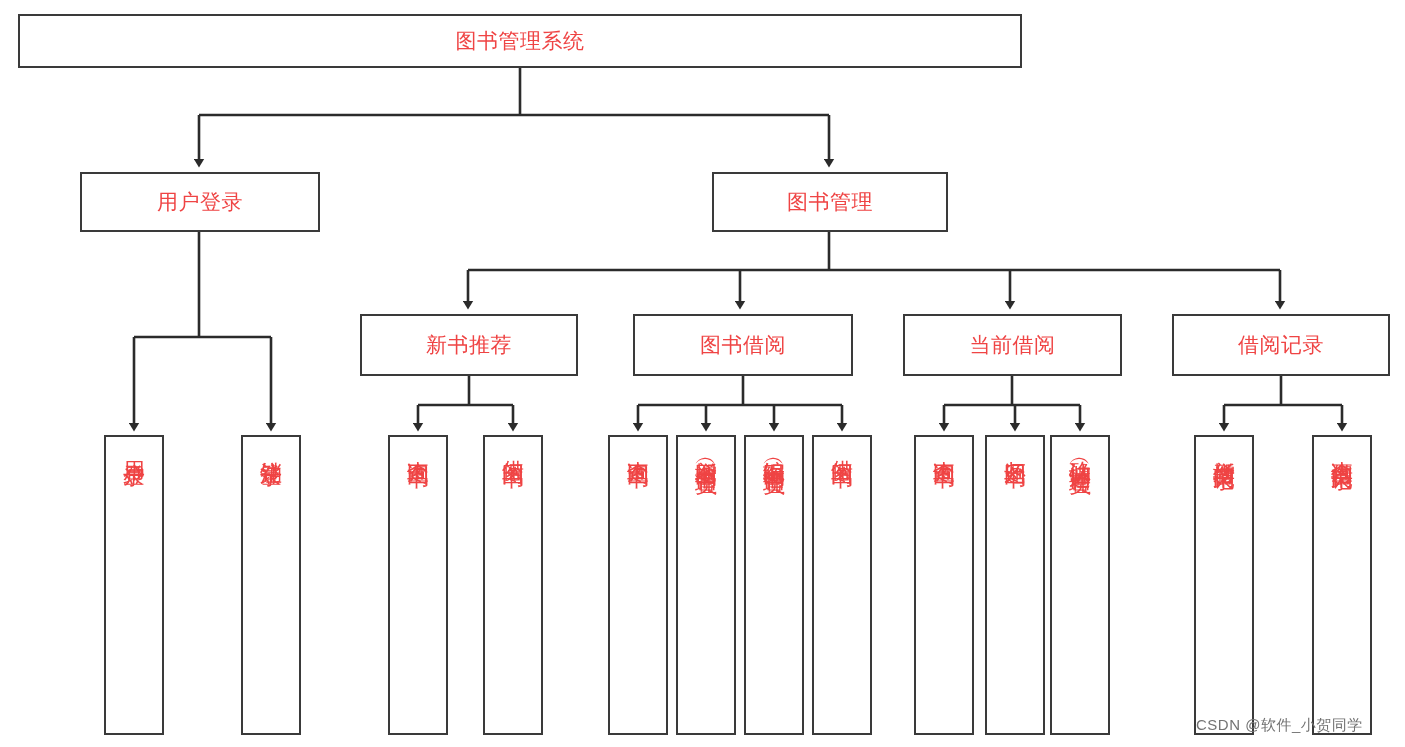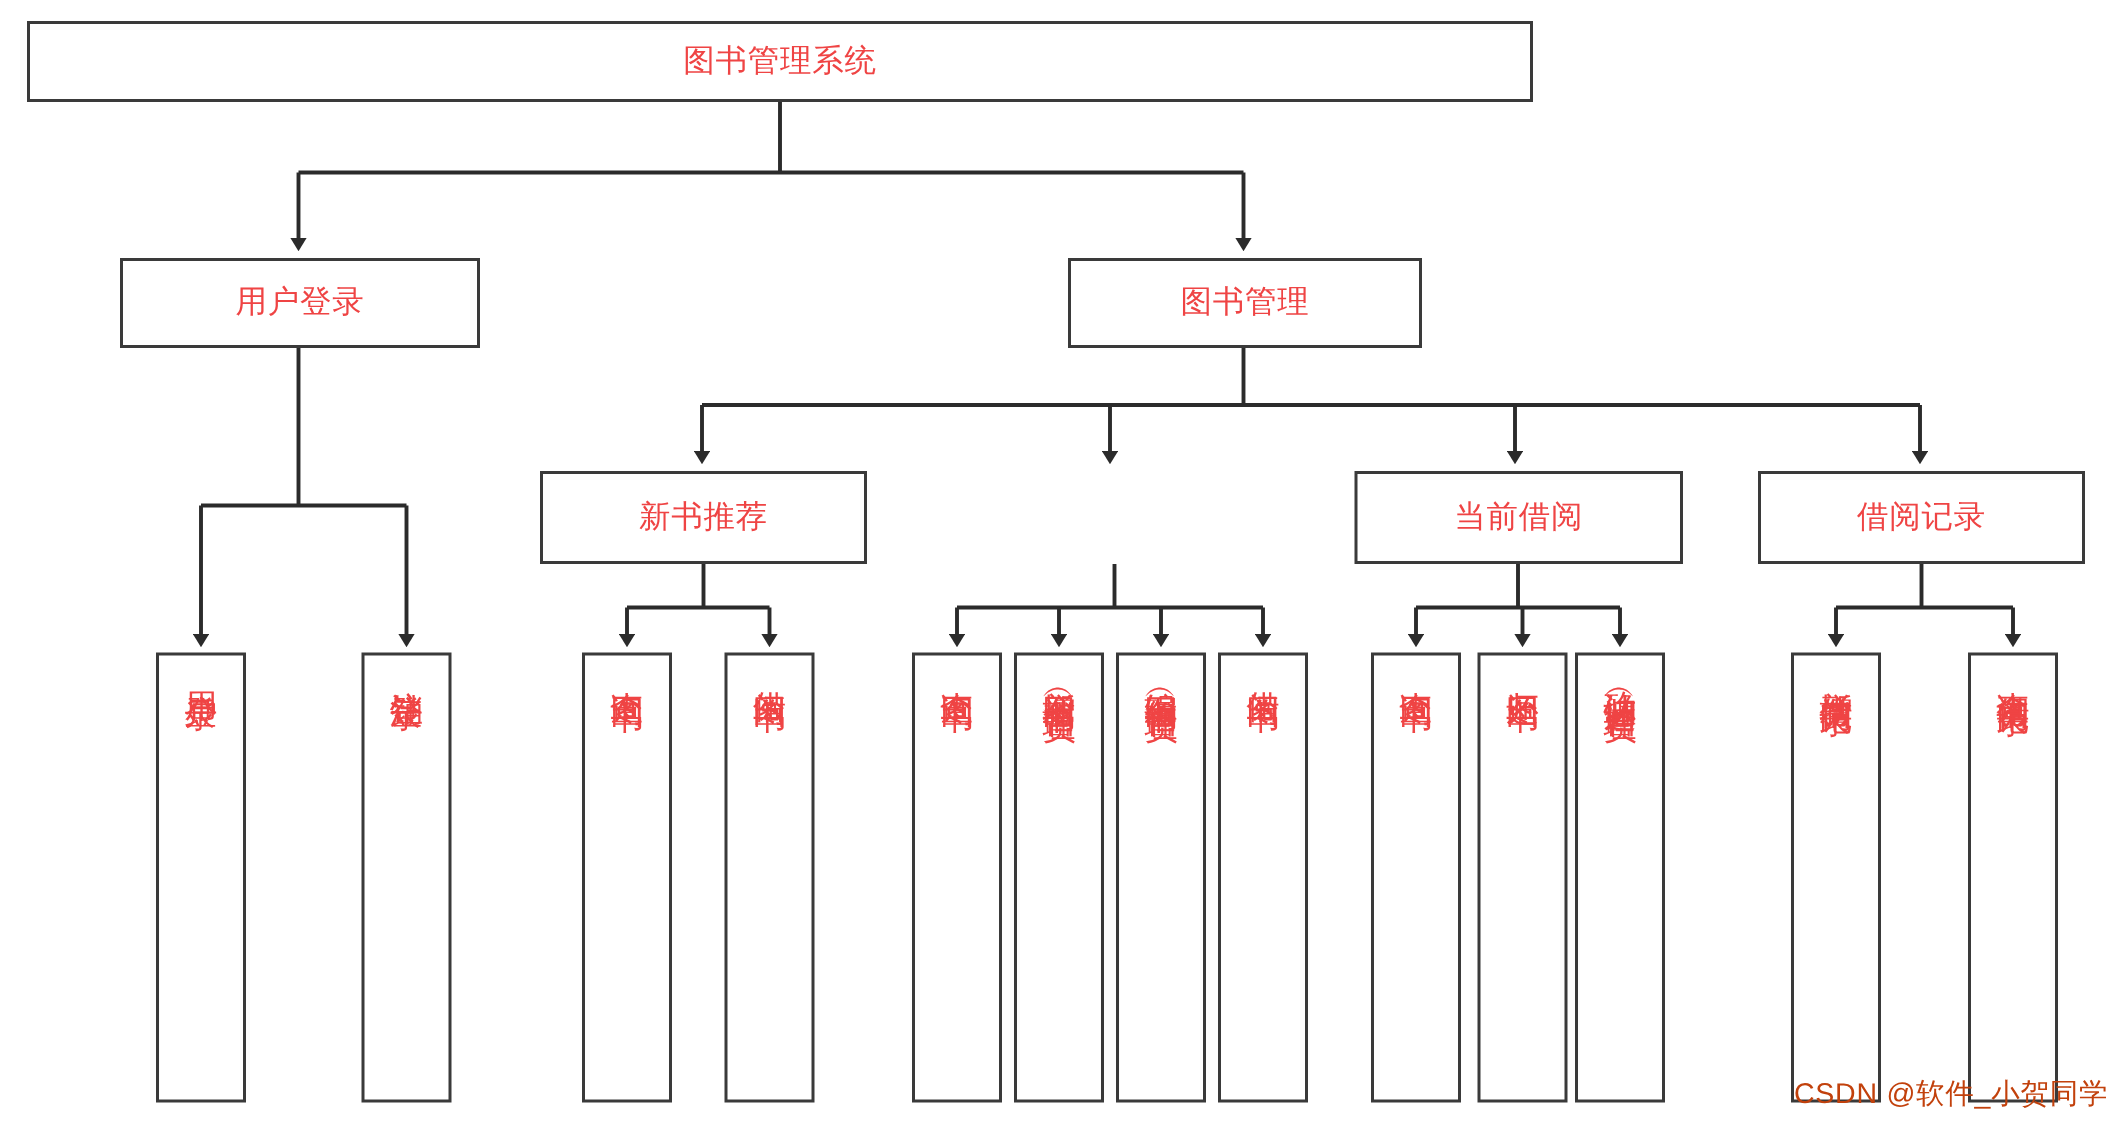--- a/index.html
+++ b/index.html
@@ -51,22 +51,22 @@
   .node.vert .label {
     writing-mode: vertical-rl;
     text-orientation: upright;
     font-size: 22px;
     line-height: 1.28;
     letter-spacing: 2px;
     white-space: nowrap;
   }
   .watermark {
     position: absolute;
-    font-size: 19px;
-    color: #c2410c;
+    font-size: 15px;
+    color: #737373;
     white-space: nowrap;
     letter-spacing: 0.5px;
   }
 </style>
 </head>
 <body>
 
 <div id="canvas">
 
   <svg id="edges" viewBox="0 0 1405 747">
@@ -126,20 +126,23 @@
   <div class="node horiz" style="left:80px; top:172px; width:240px; height:60px;">
     <span class="label">用户登录</span>
   </div>
   <div class="node horiz" style="left:712px; top:172px; width:236px; height:60px;">
     <span class="label">图书管理</span>
   </div>
 
   <div class="node horiz" style="left:360px; top:314px; width:218px; height:62px;">
     <span class="label">新书推荐</span>
   </div>
+  <div class="node horiz" style="left:633px; top:314px; width:220px; height:62px;">
+    <span class="label">图书借阅</span>
+  </div>
   <div class="node horiz" style="left:1172px; top:314px; width:218px; height:62px;">
     <span class="label">借阅记录</span>
   </div>
   <div class="node horiz" style="left:903px; top:314px; width:219px; height:62px;">
     <span class="label">当前借阅</span>
   </div>
 
   <div class="node vert" style="left:104px; top:435px; width:60px; height:300px;">
     <span class="label">用户登录</span>
   </div>

